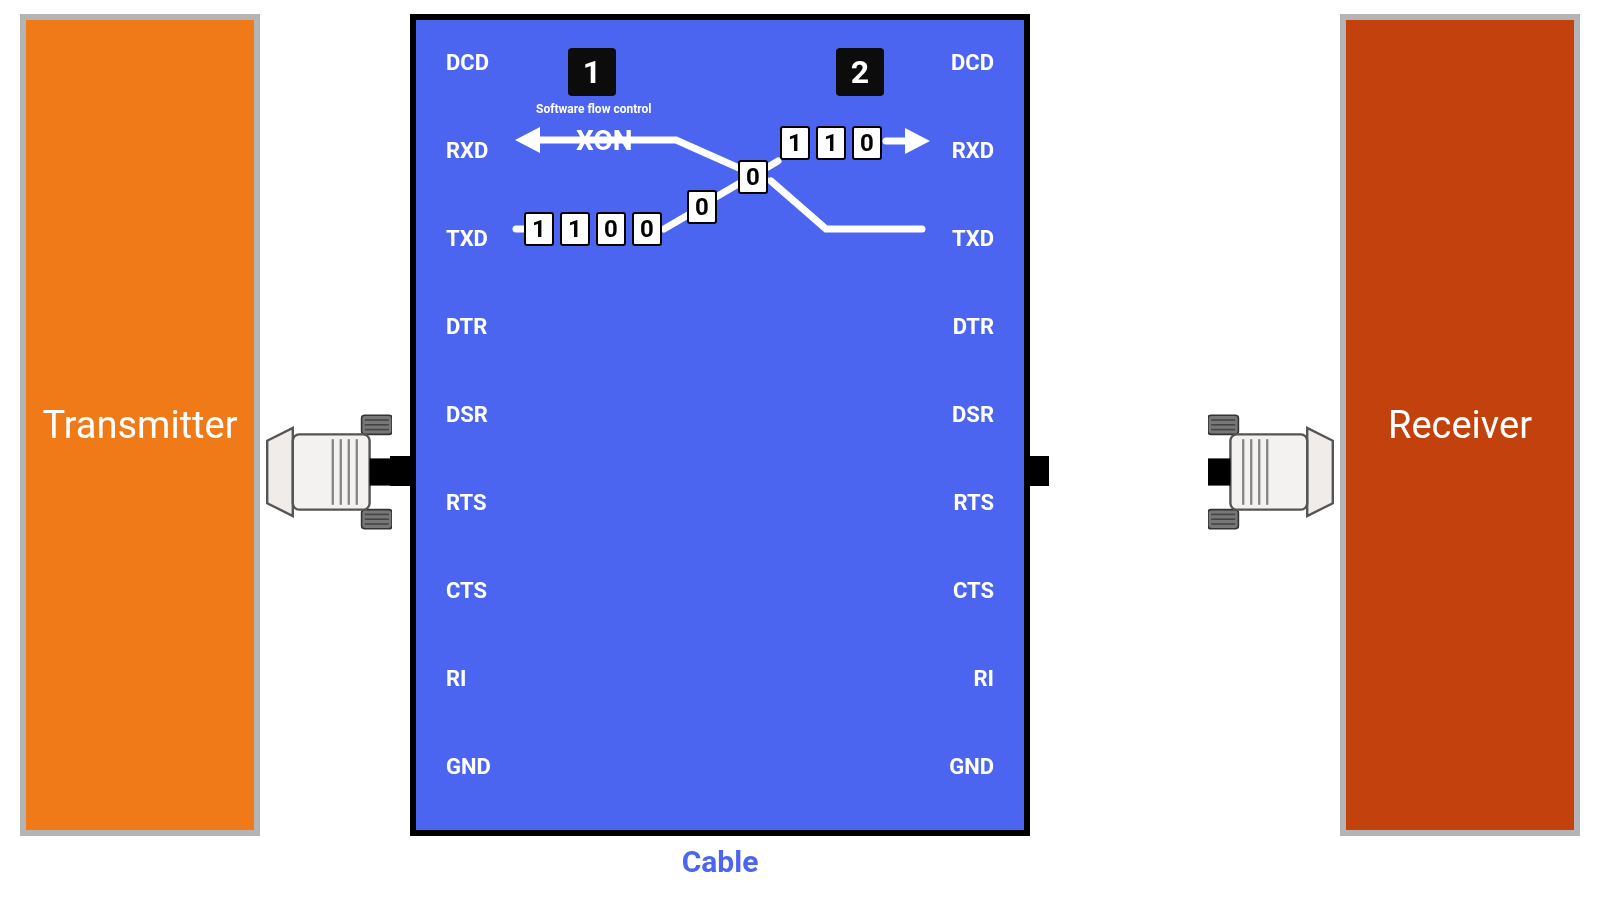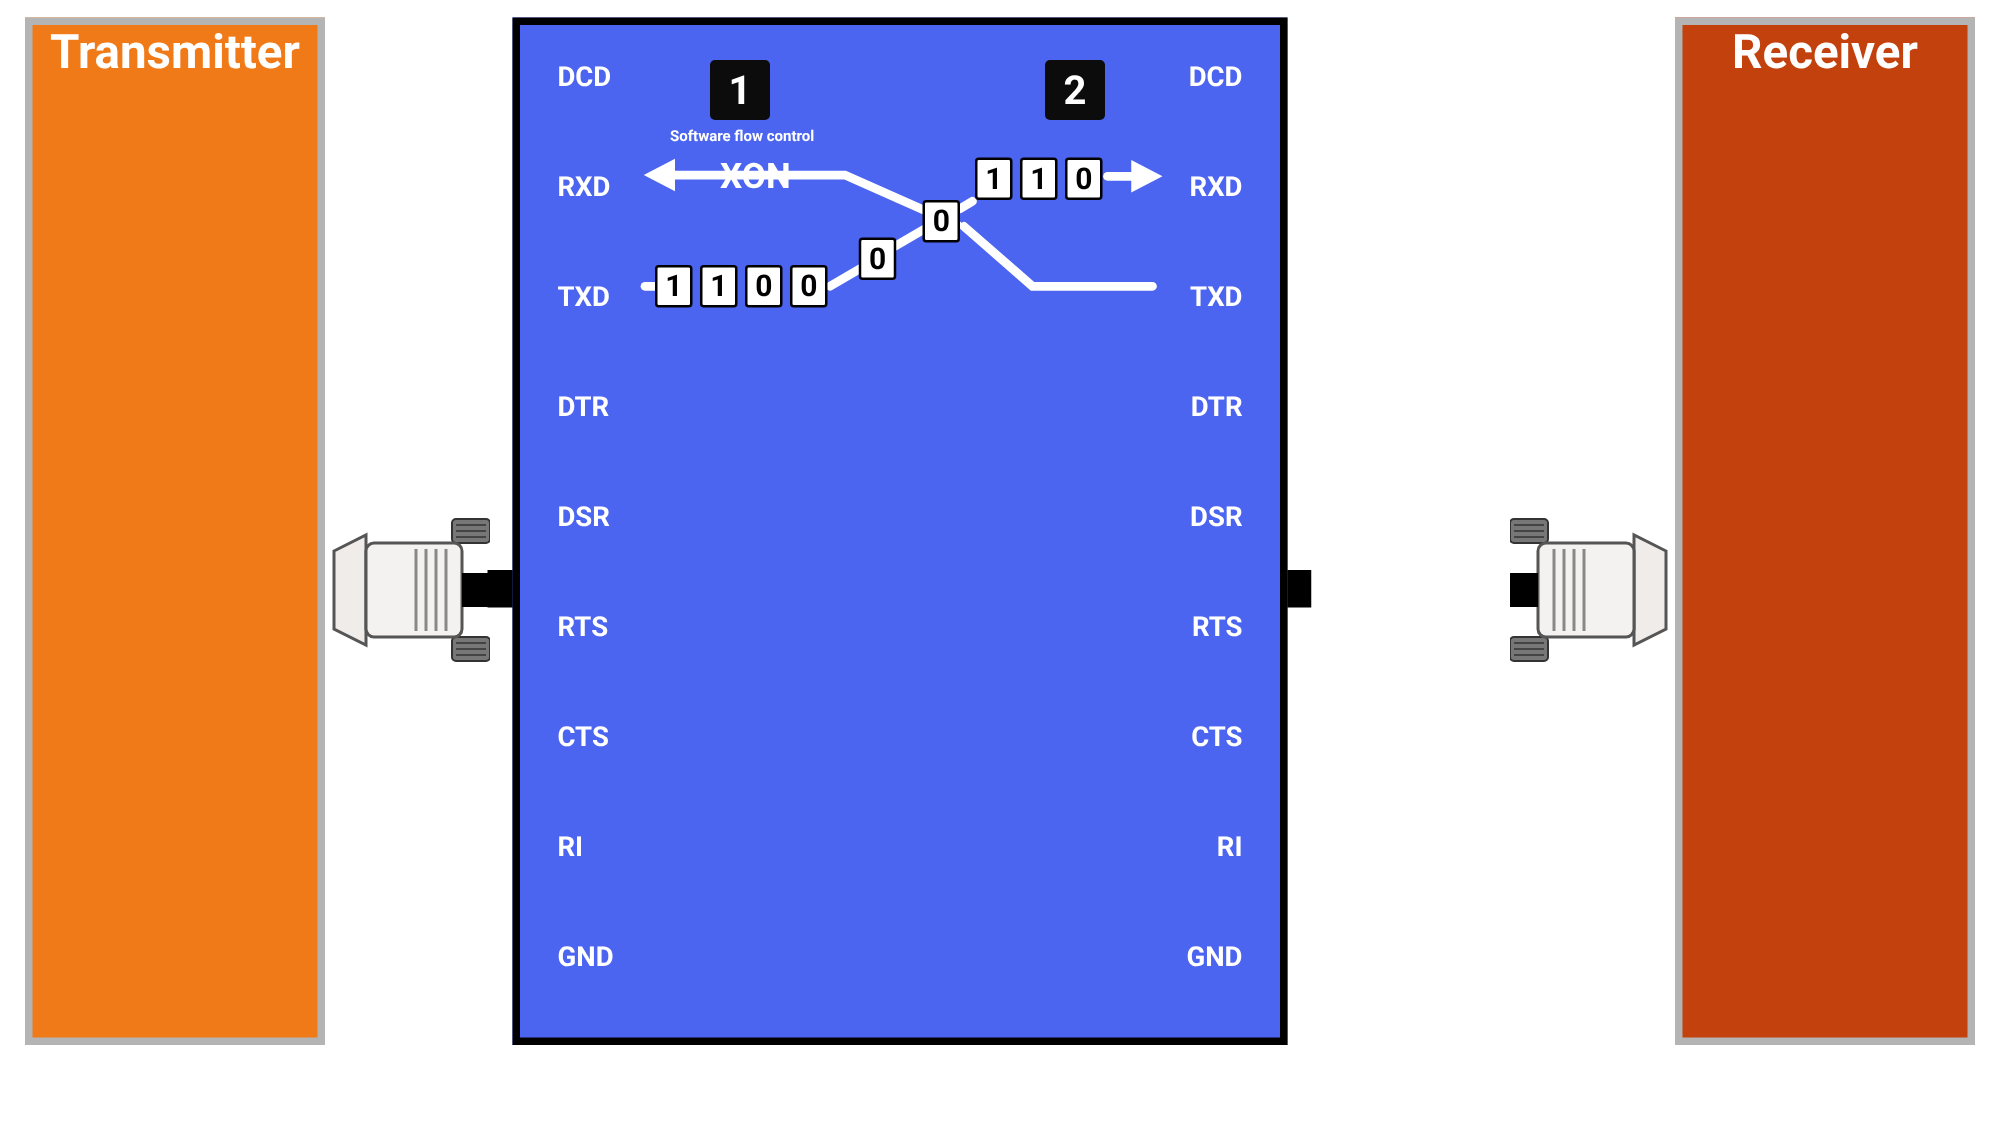--- a/index.html
+++ b/index.html
@@ -16,25 +16,25 @@
     inset: 0;
   }
 
   
   .side-box {
     position: absolute;
     top: 14px;
     width: 240px;
     height: 822px;
     display: flex;
-    align-items: flex-start;
+    align-items: center;
     justify-content: center;
     color: #fff;
     font-size: 38px;
-    font-weight: 700;
+    font-weight: 400;
     border: 6px solid #b4b4b4;
   }
   .side-box.left  { left: 20px;  background: #f07a18; }
   .side-box.right { right: 20px; background: #c2410c; }
 
   
   .cable-box {
     position: absolute;
     top: 14px;
     left: 410px;
@@ -273,14 +273,15 @@
     <div class="bits" id="bitsCrHi" style="left:322px; top:140px;">
         <div class="bit">0</div>
       </div>
     <div class="bits" id="bitsRXD" style="left:364px; top:106px;">
         <div class="bit">1</div>
         <div class="bit">1</div>
         <div class="bit">0</div>
       </div>
   </div>
 
+  <div class="cable-label">Cable</div>
 
 </div>
 
 </body></html>

